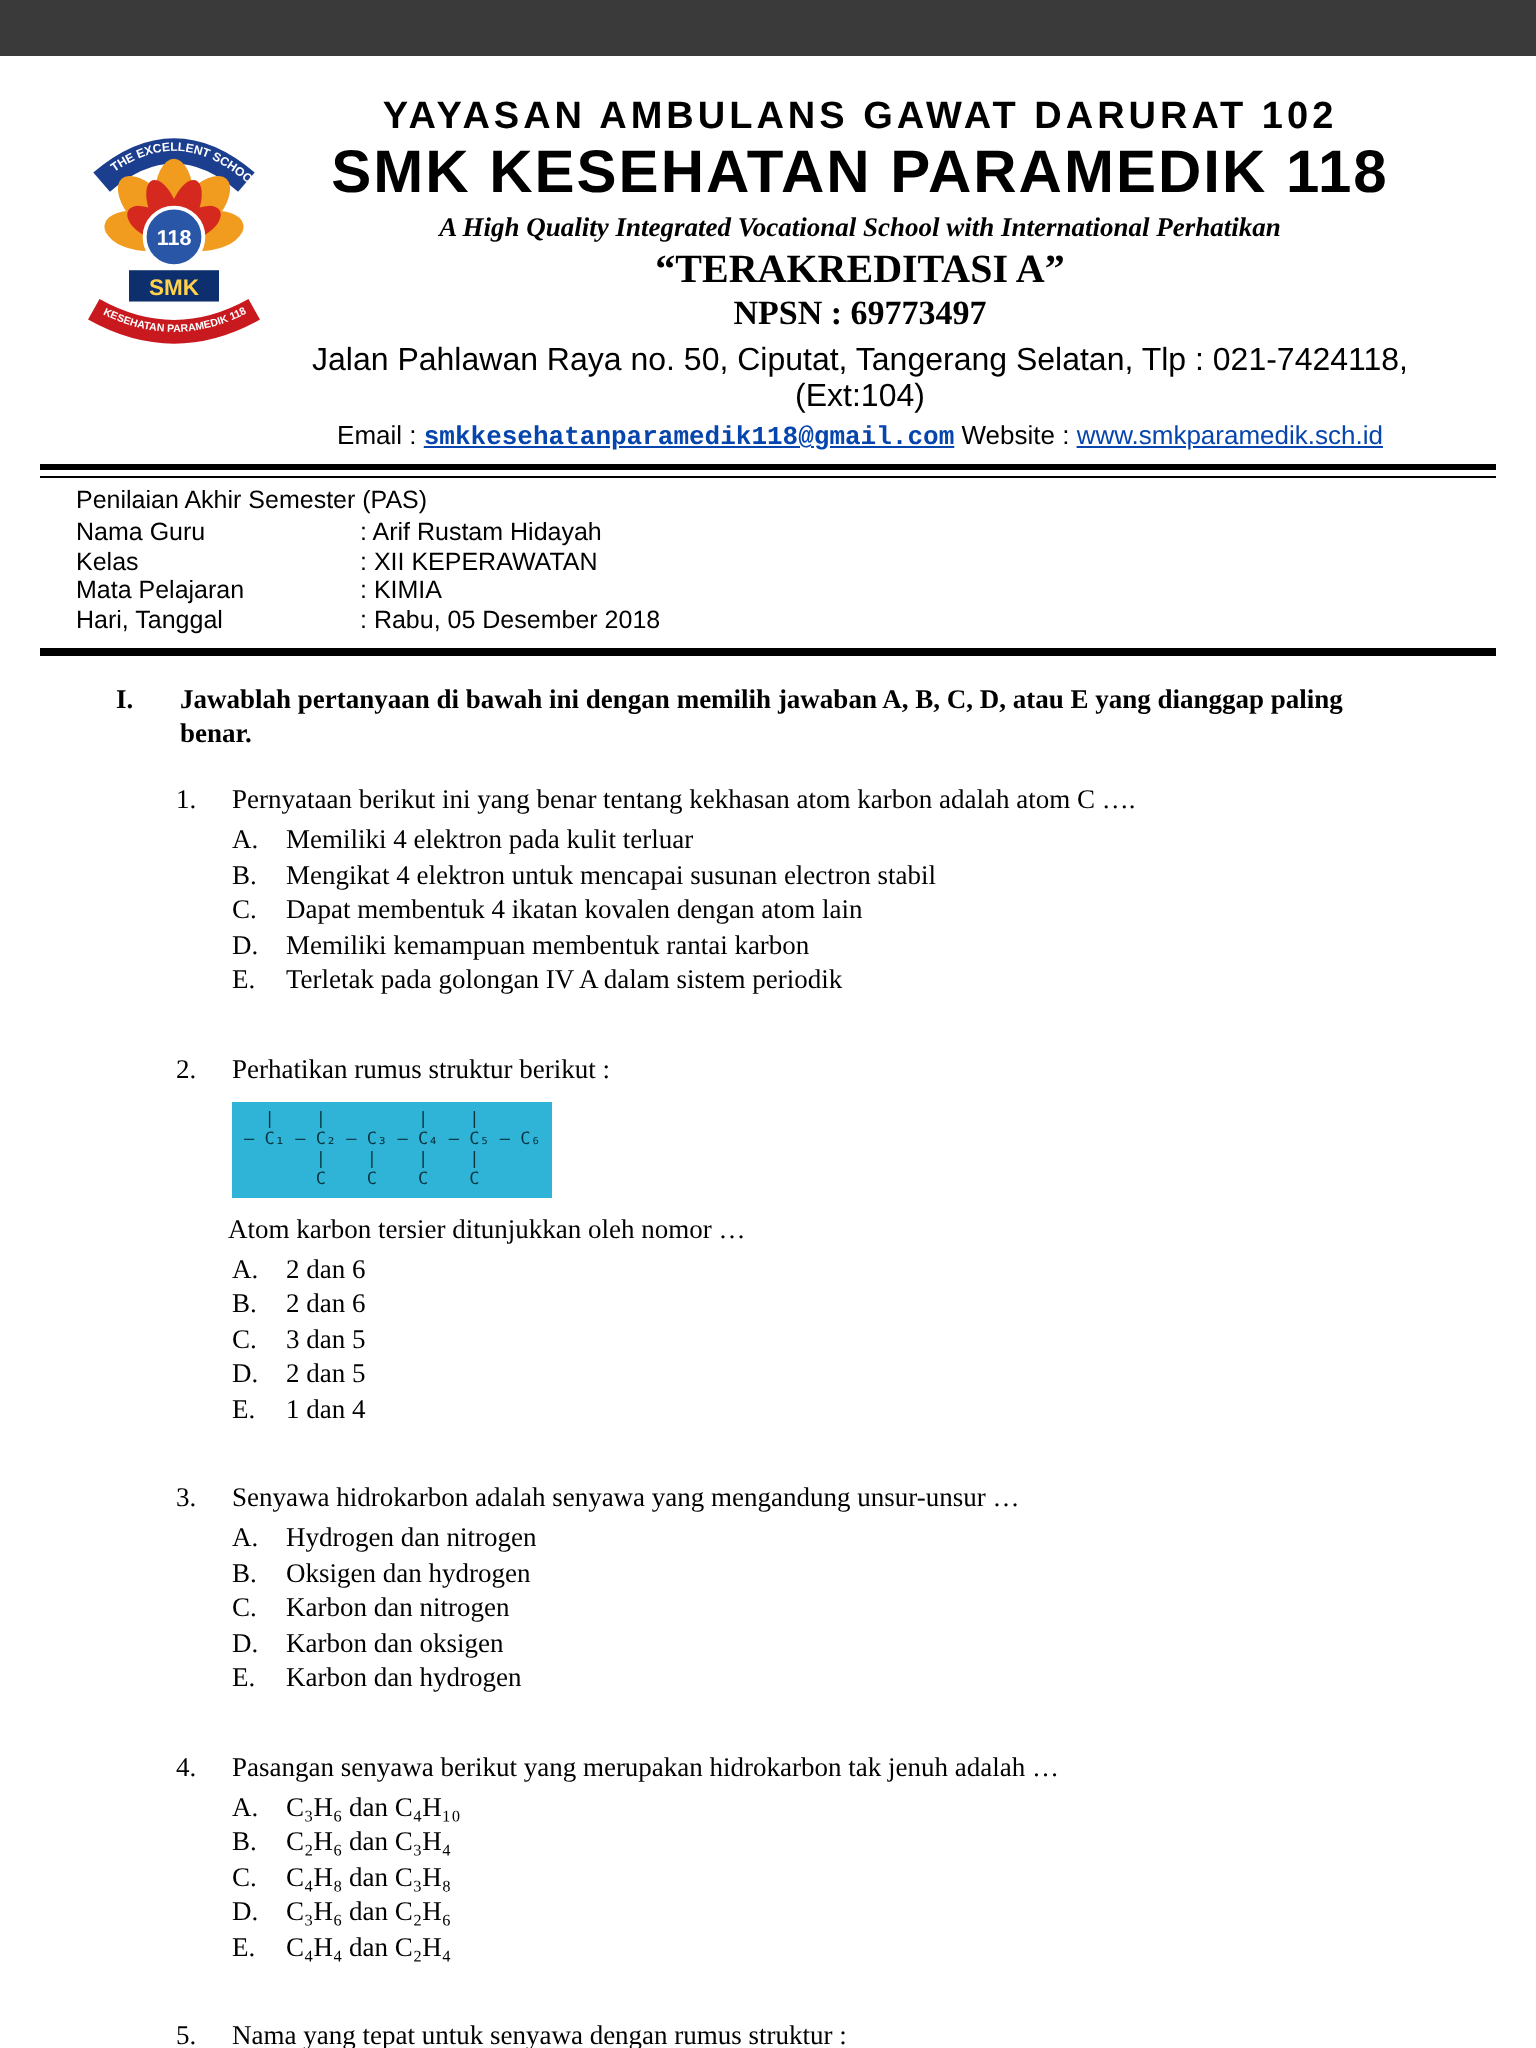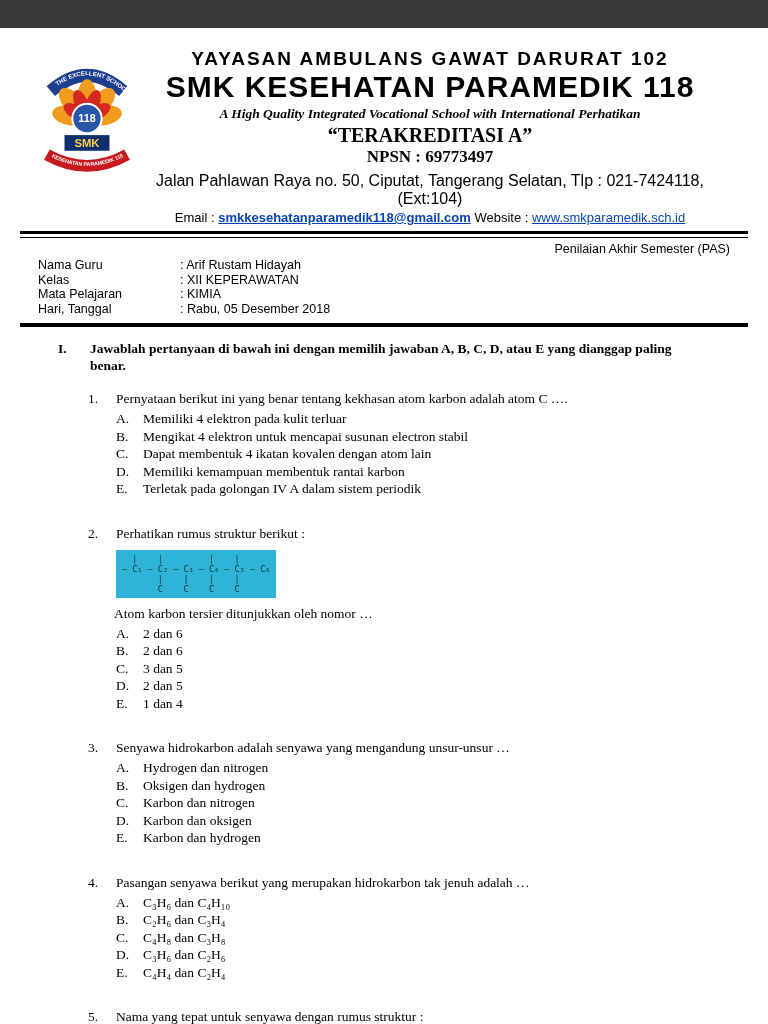--- a/index.html
+++ b/index.html
@@ -26,33 +26,33 @@
     padding-right: 8px; padding-top: 4px;
   }
   .h-foundation { font-size: 19px; font-weight: bold; letter-spacing: 2px; }
   .h-school { font-size: 30px; font-weight: bold; letter-spacing: 1px; line-height: 1.1; }
   .h-tagline { font-family: "Liberation Serif", serif; font-style: italic; font-weight: bold; font-size: 13.5px; margin-top: 3px; }
   .h-accred { font-family: "Liberation Serif", serif; font-weight: bold; font-size: 20px; margin-top: 2px; }
   .h-npsn { font-family: "Liberation Serif", serif; font-weight: bold; font-size: 17px; margin-top: 0; }
   .h-address { font-size: 16px; margin-top: 5px; }
   .h-contact { font-size: 13px; margin-top: 2px; }
   .link { color: #0645ad; text-decoration: underline; cursor: pointer; }
-  .link-bold { font-weight: bold; }
+  .link-bold { font-weight: bold; font-family: Liberation Mono, monospace; }
 
   .rule-double {
     height: 7px;
     border-top: 3.5px solid #000;
     border-bottom: 1.5px solid #000;
     margin: 6px -18px 0 -18px;
   }
   .rule-thick { border-top: 4px solid #000; margin: 7px -18px 0 -18px; }
 
   
   .exam-info { font-family: "Liberation Sans", sans-serif; font-size: 12.5px; margin-top: 4px; }
-  .exam-title { text-align: right; margin-bottom: 2px; }
+  .exam-title { text-align: left; margin-bottom: 2px; }
   .info-row { display: flex; line-height: 14.5px; }
   .info-label { width: 142px; flex: 0 0 142px; }
 
   
   .section { display: flex; margin-top: 13px; font-weight: bold; font-size: 13.5px; line-height: 17px; }
   .section-num { flex: 0 0 52px; width: 52px; padding-left: 20px; }
   .section-text { flex: 1; padding-right: 20px; }
 
   .questions { margin-top: 16px; }
   .question { margin-left: 50px; margin-bottom: 27px; }

